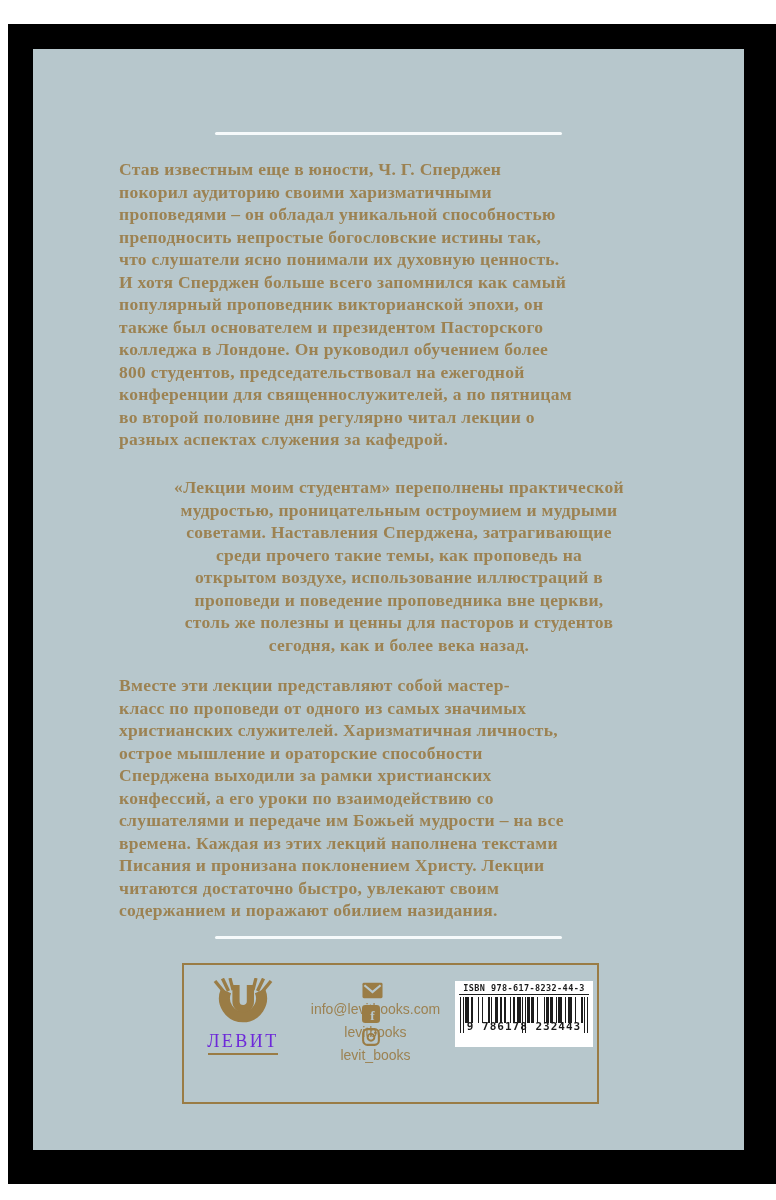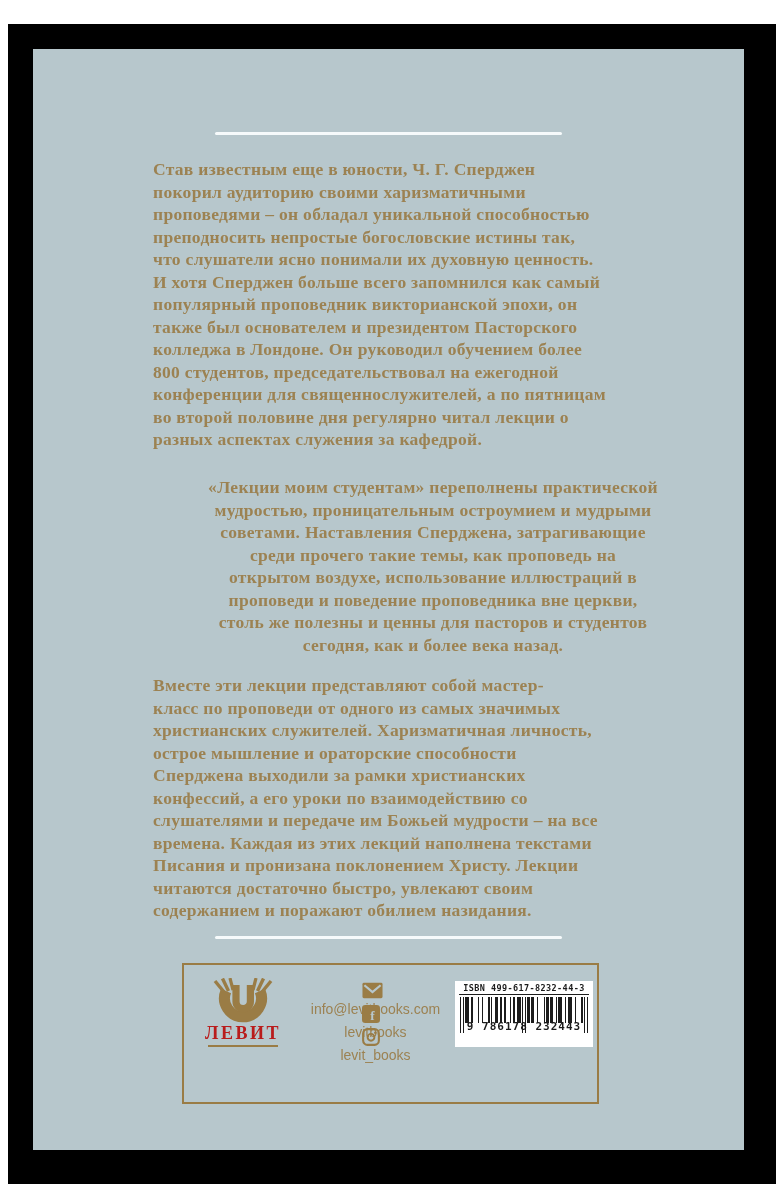--- a/index.html
+++ b/index.html
@@ -8,21 +8,21 @@
     font-family:"Liberation Serif",serif;overflow:hidden;
   }
   .backdrop{position:absolute;left:8px;top:24px;width:768px;height:1160px;background:#000000;}
   .cover{position:absolute;left:33px;top:49px;width:711px;height:1101px;background:#b7c7cc;}
 
   .divider{position:absolute;left:182px;width:347px;height:3px;background:#f6fafb;border-radius:2px;}
   .divider-top{top:83px;}
   .divider-bottom{top:887px;}
 
   .synopsis p{
-    position:absolute;left:120px;width:560px;margin:0;
+    position:absolute;left:86px;width:560px;margin:0;
     color:#9c8252;font-size:17.5px;line-height:22.5px;font-weight:bold;
     letter-spacing:0.3px;white-space:pre-line;
   }
   .para-1{top:109px;}
   .para-2{top:427px;text-align:center;}
   .para-3{top:625px;}
 
   .info-box{
     position:absolute;left:149px;top:914px;width:413px;height:137px;
     border:2px solid #9a7c45;
@@ -30,22 +30,22 @@
   .info-header{
     height:31px;border-bottom:2px solid #9a7c45;
     display:flex;align-items:center;justify-content:center;
     color:#9c8252;font-size:15.5px;letter-spacing:0.2px;
   }
   .info-body{position:relative;height:104px;}
 
   .logo-block{position:absolute;left:12px;top:12px;width:94px;text-align:center;}
   .logo-icon{display:block;margin:1px auto 0;}
   .publisher-name{
-    display:block;margin-top:0px;color:#b91c1c;font-size:18px;line-height:19px;
-    letter-spacing:2.5px;font-weight:bold;
+    display:block;margin-top:8px;color:#6d28d9;font-size:18px;line-height:19px;
+    letter-spacing:2.5px;font-weight:normal;
   }
   .publisher-underline{display:block;width:70px;height:2px;background:#9a7c45;margin:2px auto 0;}
 
   .contacts{position:absolute;left:108px;top:15px;width:160px;}
   .contact-row{display:flex;align-items:center;height:17px;margin-bottom:6px;flex-direction:column;}
   .contact-row .cicon{width:21px;height:18px;flex:0 0 21px;display:flex;align-items:center;}
   .contact-label{
     margin-left:7px;color:#9c8252;font-size:14px;
     font-family:"Liberation Sans",sans-serif;white-space:nowrap;
   }
@@ -160,21 +160,21 @@
                 <rect x="1.2" y="1.2" width="16.6" height="16.6" rx="4.5" fill="none" stroke="#9a7c45" stroke-width="2.2"></rect>
                 <circle cx="9.5" cy="9.8" r="3.6" fill="none" stroke="#9a7c45" stroke-width="2"></circle>
                 <circle cx="14.1" cy="5" r="1.4" fill="#9a7c45"></circle>
               </svg>
             </span>
             <span class="contact-label">levit_books</span>
           </div>
         </div>
 
         <div class="barcode">
-          <div class="isbn-label">ISBN 499-617-8232-44-3</div>
+          <div class="isbn-label">ISBN 978-617-8232-44-3</div>
           <div class="bars">
               <span style="left: 126.653px; width: 1.34737px; height: 36px;"></span>
               <span style="left: 123.958px; width: 1.34737px; height: 36px;"></span>
               <span style="left: 121.263px; width: 1.34737px; height: 26px;"></span>
               <span style="left: 114.526px; width: 1.34737px; height: 26px;"></span>
               <span style="left: 107.789px; width: 4.04211px; height: 26px;"></span>
               <span style="left: 105.095px; width: 1.34737px; height: 26px;"></span>
               <span style="left: 98.3579px; width: 4.04211px; height: 26px;"></span>
               <span style="left: 95.6632px; width: 1.34737px; height: 26px;"></span>
               <span style="left: 90.2737px; width: 2.69474px; height: 26px;"></span>

